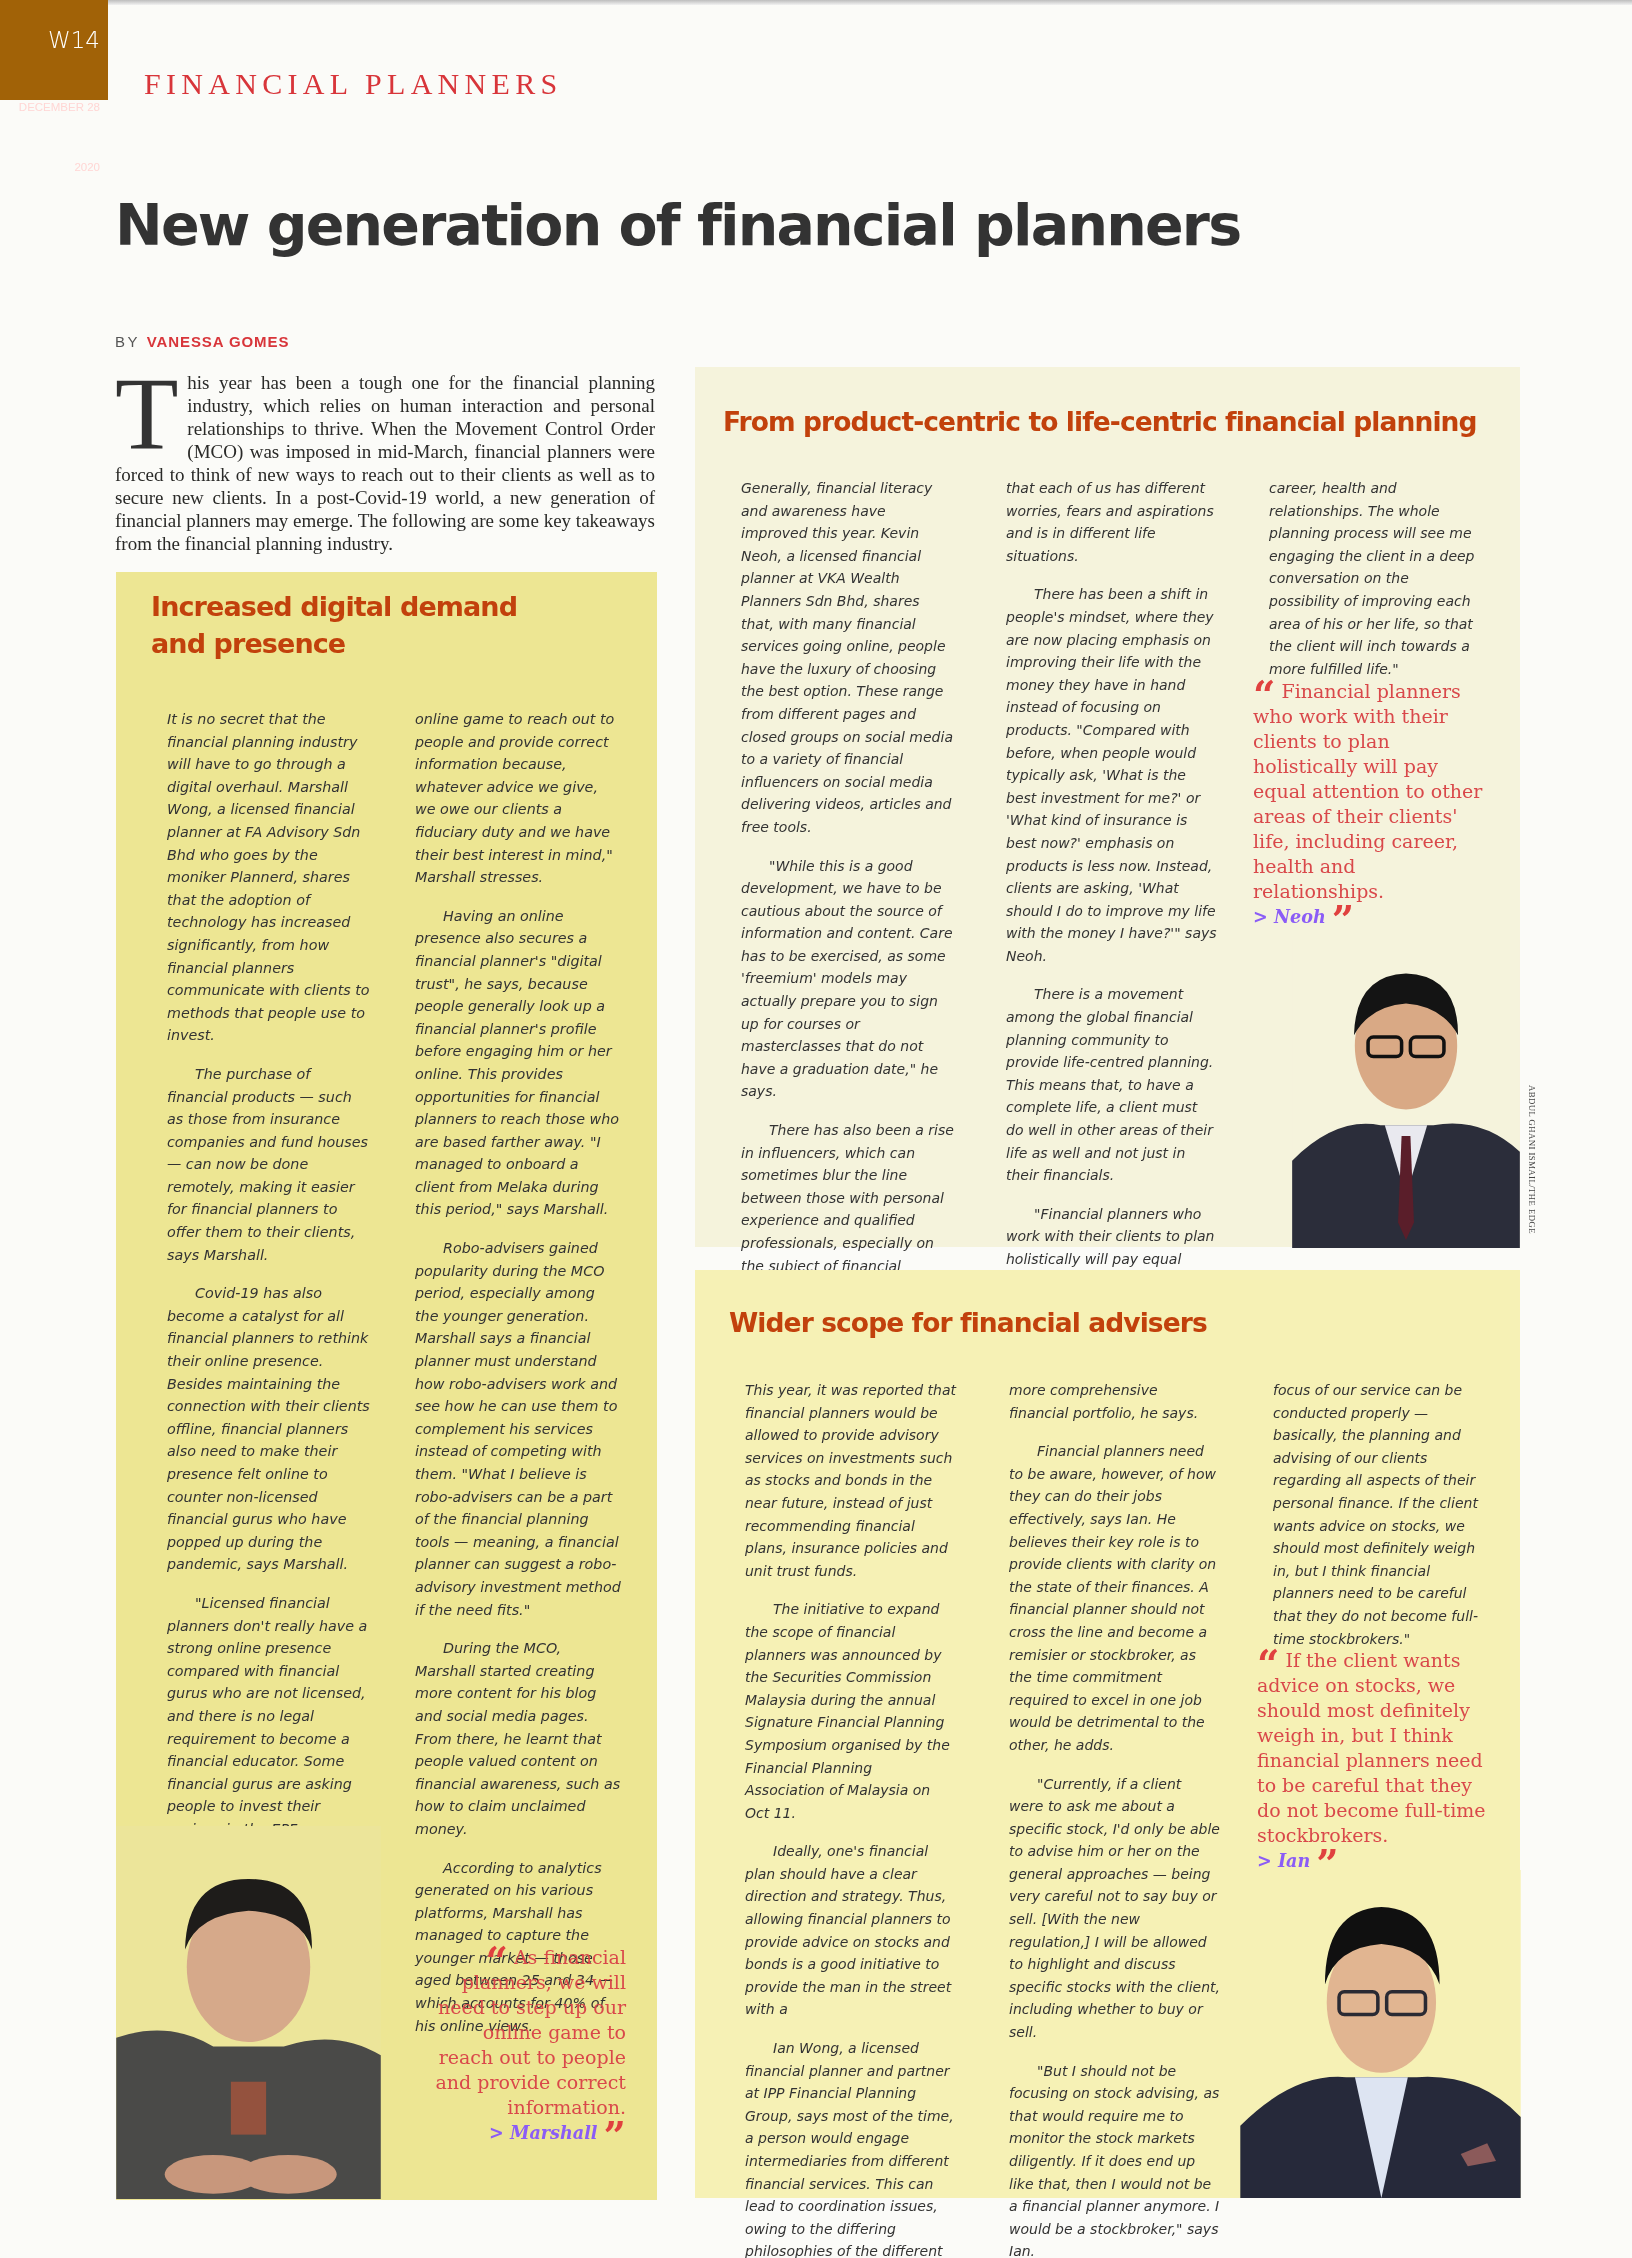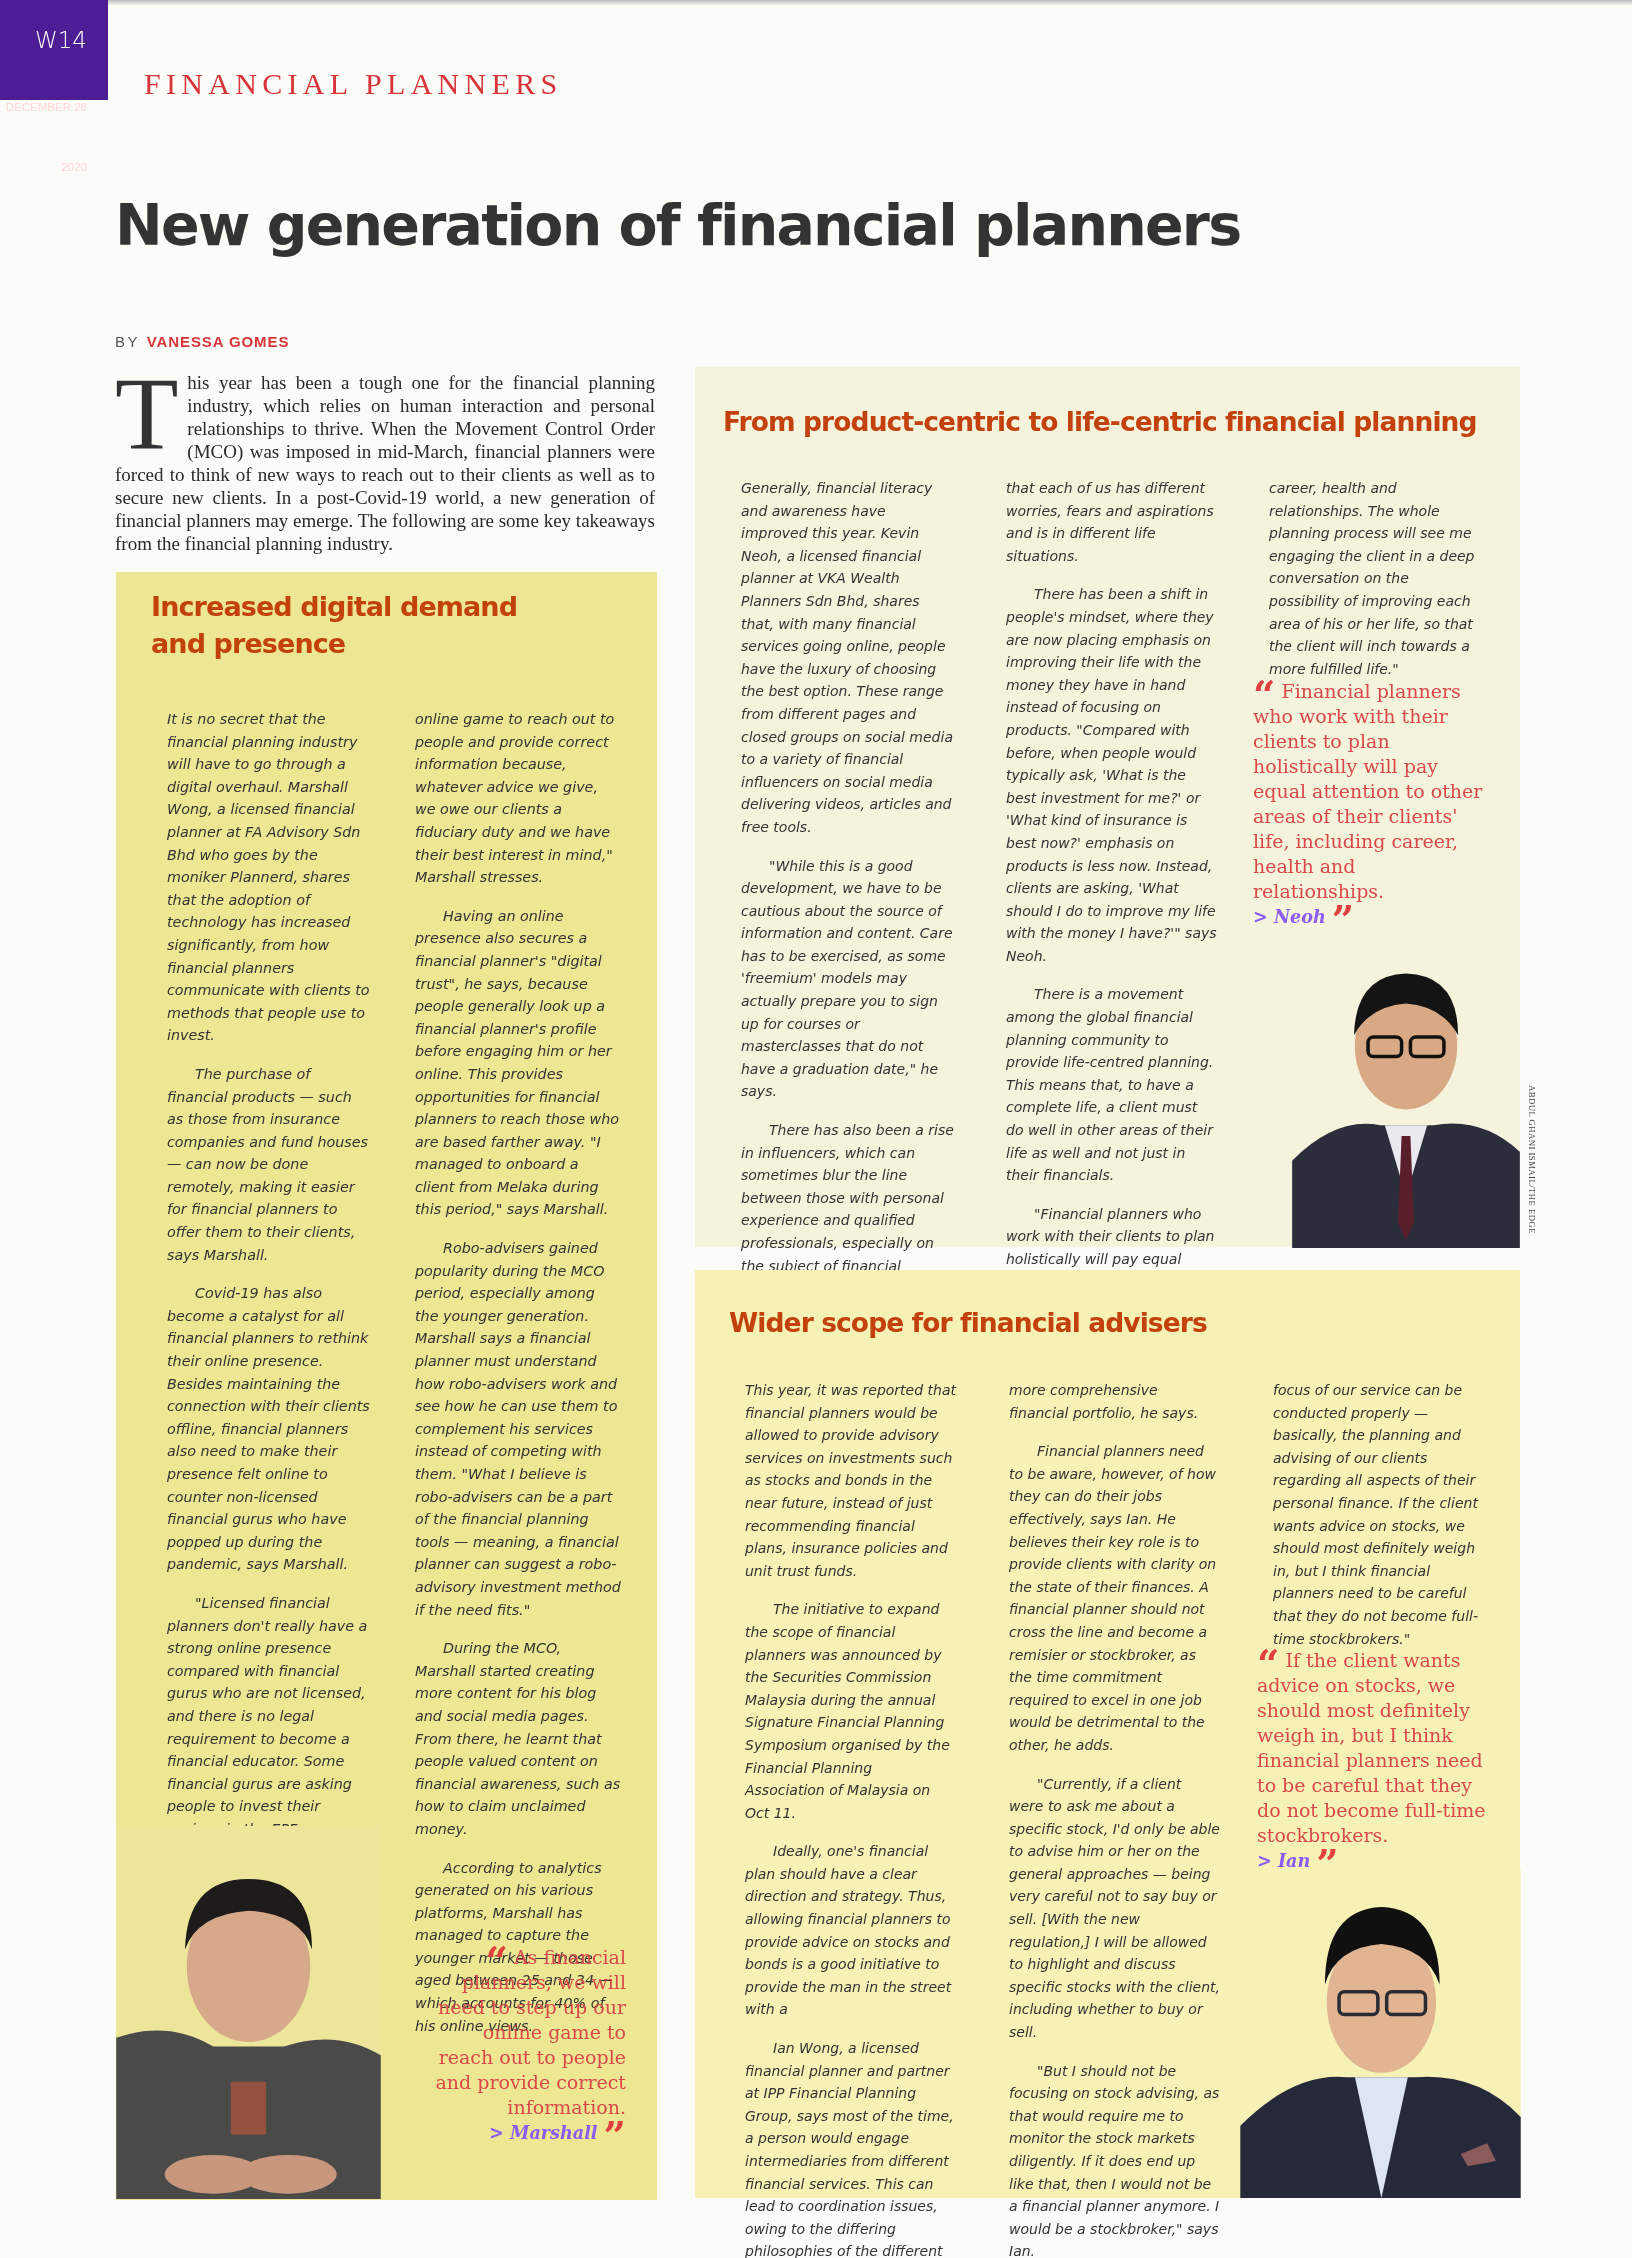--- a/index.html
+++ b/index.html
@@ -1,18 +1,18 @@
 <!DOCTYPE html>
 <html style="font-size:14px"><head>
 <meta charset="utf-8">
 <style>
   html,body{margin:0;padding:0;}
   body{width:1632px;height:2258px;background:#fbfbf8;position:relative;overflow:hidden;font-family:"DejaVu Sans",sans-serif;color:#2a2a28;}
   .topline{position:absolute;left:0;top:0;width:1632px;height:5.3px;background:linear-gradient(#bdbdbd,#f2f2f2);}
-  .folio{position:absolute;left:0;top:0;width:108px;height:100px;background:#4c1d95;color:#fff;text-align:right;box-sizing:border-box;padding:28px 21px 0 0;}
+  .folio{position:absolute;left:0;top:0;width:108px;height:100px;background:#a16207;color:#fff;text-align:right;box-sizing:border-box;padding:28px 8px 0 0;}
   .folio .pg{font-family:"DejaVu Sans",sans-serif;font-size:23px;line-height:25px;font-weight:300;}
   .folio .dt{font-family:"Liberation Sans",sans-serif;font-size:11.5px;line-height:12.4px;color:#ffd6d4;margin-top:48px;}
   .section{position:absolute;left:144px;top:67px;font-family:"Liberation Serif",serif;font-size:30px;letter-spacing:5.3px;color:#d8353a;}
   .headline{position:absolute;left:115px;top:192px;font-family:"DejaVu Sans",sans-serif;font-size:57px;font-weight:bold;color:#333;letter-spacing:-1.8px;}
   .byline{position:absolute;left:115px;top:333px;font-family:"Liberation Sans",sans-serif;font-size:15px;letter-spacing:2.6px;color:#555;}
   .byline b{color:#d8353a;letter-spacing:0.9px;}
   .intro{position:absolute;left:115px;top:371px;width:540px;font-family:"Liberation Serif",serif;font-size:19px;line-height:23px;color:#2a2a28;text-align:justify;}
   .dropcap{float:left;font-family:"Liberation Serif",serif;font-size:104px;line-height:81px;margin:1.8px 8.8px 0 0;color:#333;}
   .box{position:absolute;box-sizing:border-box;}
   .box-left{left:116px;top:572px;width:541px;height:1628px;background:#ede693;}

